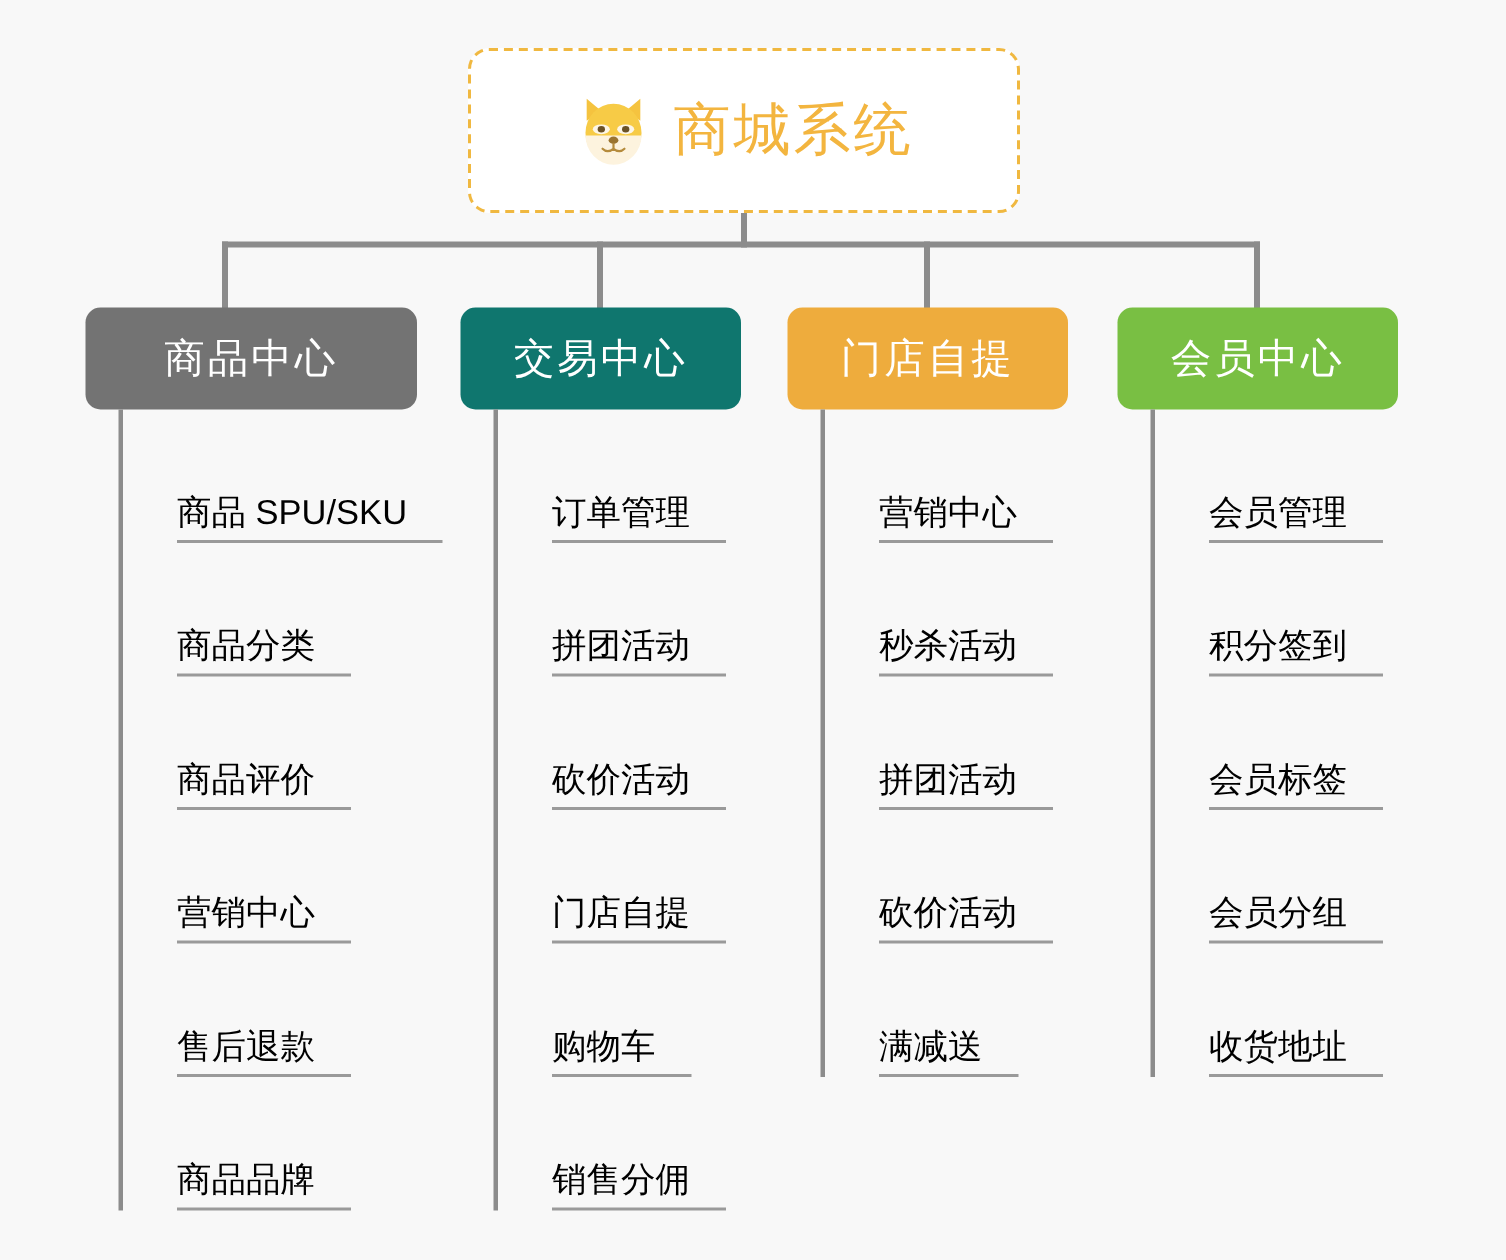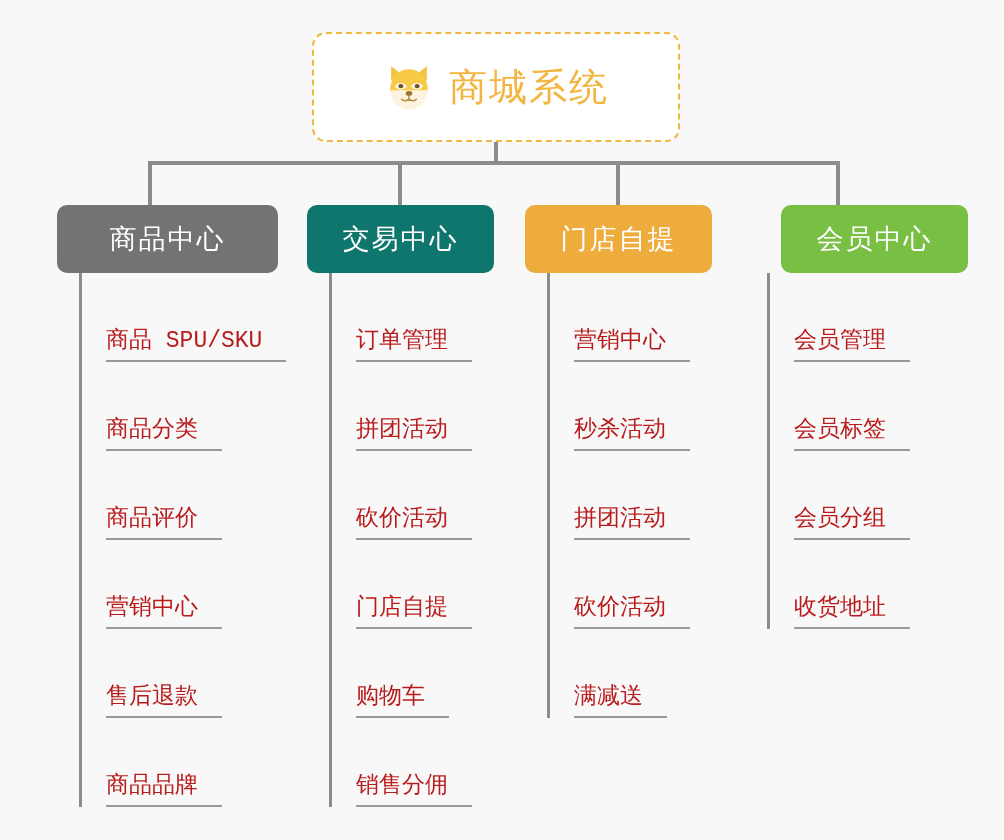--- a/index.html
+++ b/index.html
@@ -87,40 +87,39 @@
     border-left: 3px solid #8c8c8c;
   }
   .leaf {
     position: relative;
     height: 89px;
     display: flex;
     align-items: flex-end;
   }
   .leaf-label {
     display: inline-block;
-    margin-left: 24px;
+    margin-left: 36px;
     padding: 0 24px 6px 0;
     border-bottom: 2px solid #9a9a9a;
     font-size: 23px;
-    color: #b91c1c;
+    color: #000000;
     line-height: 1.1;
     white-space: nowrap;
-    font-family: Liberation Mono, monospace;
   }
 
   
   .branch-0 { left: 57px; }
   .branch-1 { left: 307px; }
   .branch-2 { left: 525px; }
   .branch-3 { left: 745px; }
 
   .branch-0 .branch-header { width: 221px; background: #737373; }
   .branch-1 .branch-header { width: 187px; background: #0f766e; }
   .branch-2 .branch-header { width: 187px; background: #eeac3d; }
-  .branch-3 .branch-header { width: 187px; background: #79bf43; margin-left: 36px; }
+  .branch-3 .branch-header { width: 187px; background: #79bf43; }
 </style>
 </head>
 <body>
 
 <div id="mindmap">
 
   <svg class="connectors" viewBox="0 0 1004 840" width="1004" height="840" aria-hidden="true">
     <g stroke="#8c8c8c" stroke-width="4" fill="none" stroke-linecap="square">
 
       <path d="M 496 142 L 496 163"></path>
@@ -219,20 +218,23 @@
     </div>
   </div>
 
   <div class="branch branch-3">
     <div class="branch-header">会员中心</div>
     <div class="branch-children">
       <div class="leaf">
           <span class="leaf-label">会员管理</span>
         </div>
       <div class="leaf">
+          <span class="leaf-label">积分签到</span>
+        </div>
+      <div class="leaf">
           <span class="leaf-label">会员标签</span>
         </div>
       <div class="leaf">
           <span class="leaf-label">会员分组</span>
         </div>
       <div class="leaf">
           <span class="leaf-label">收货地址</span>
         </div>
     </div>
   </div>

